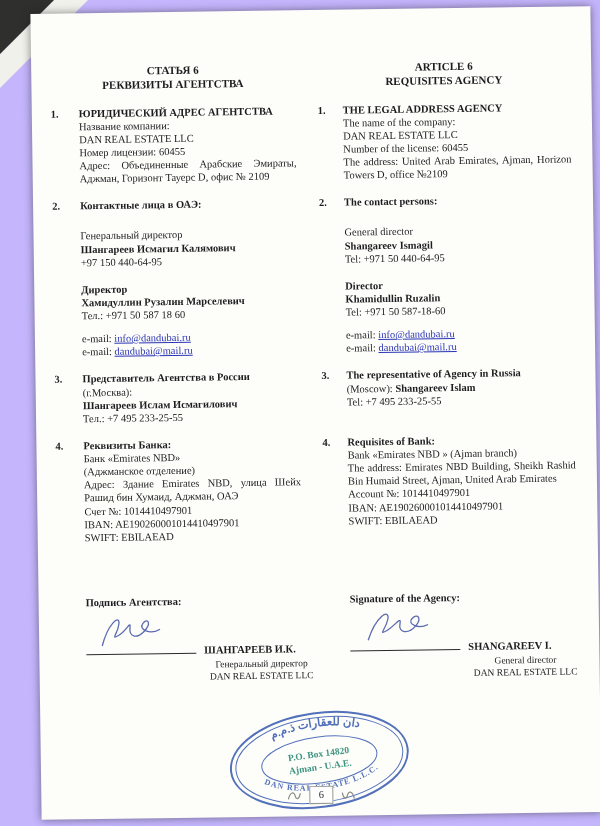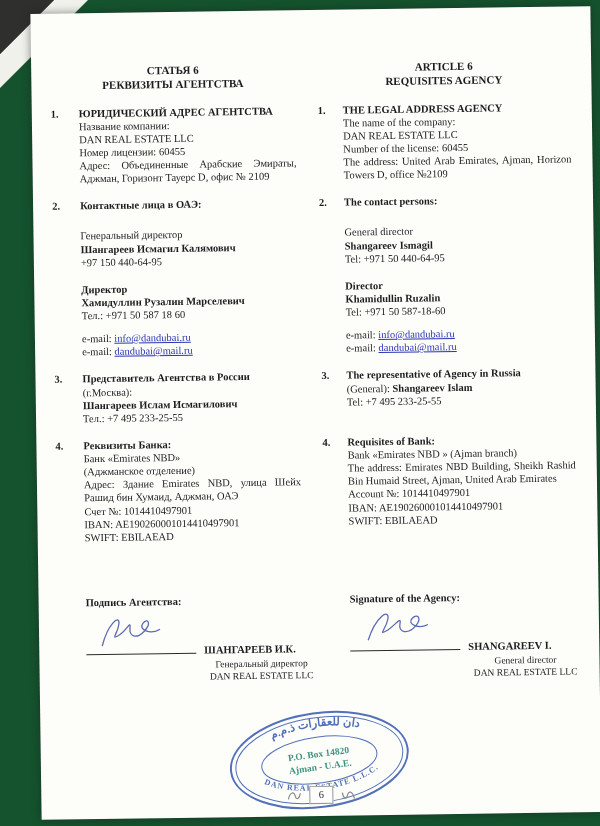--- a/index.html
+++ b/index.html
@@ -1,19 +1,19 @@
 <!DOCTYPE html>
 <html><head>
 <meta charset="utf-8">
 <style>
   * { margin:0; padding:0; box-sizing:border-box; }
   html,body { width:600px; height:826px; }
   body { font-family:"Liberation Serif","DejaVu Serif",serif; }
 
-  .screen { position:relative; width:600px; height:826px; background:#14532d; overflow:hidden; }
+  .screen { position:relative; width:600px; height:826px; background:#c4b5fd; overflow:hidden; }
 
   .under-sheet { position:absolute; left:0; top:0; width:88px; height:88px; background:#f1f1ec;
       clip-path:polygon(54px 0, 88px 0, 0 88px, 0 54px); }
   .corner-dark { position:absolute; left:0; top:0; width:54px; height:54px; background:#2f2f2d;
       clip-path:polygon(0 0, 100% 0, 0 100%); }
 
   .page { position:absolute; left:36px; top:10px; width:560px; height:806px;
       background:#fdfdfa; transform:rotate(-0.8deg); transform-origin:center;
       box-shadow:0 0 9px rgba(30,30,30,.55); color:#1d1d20; }
 
@@ -123,21 +123,21 @@
         <div class="num-l b">3.</div>
         <div class="cell-l">
           <div class="b">Представитель Агентства в России</div>
           <div>(г.Москва):</div>
           <div class="b">Шангареев Ислам Исмагилович</div>
           <div>Тел.: +7 495 233-25-55</div>
         </div>
         <div class="num-r b">3.</div>
         <div class="cell-r">
           <div class="b">The representative of Agency in Russia</div>
-          <div><span>(General): </span><span class="b">Shangareev Islam</span></div>
+          <div><span>(Moscow): </span><span class="b">Shangareev Islam</span></div>
           <div>Tel: +7 495 233-25-55</div>
         </div>
       </div>
 
       <div class="row">
         <div class="num-l b">4.</div>
         <div class="cell-l">
           <div class="b">Реквизиты Банка:</div>
           <div>Банк «Emirates NBD»</div>
           <div>(Аджманское отделение)</div>

